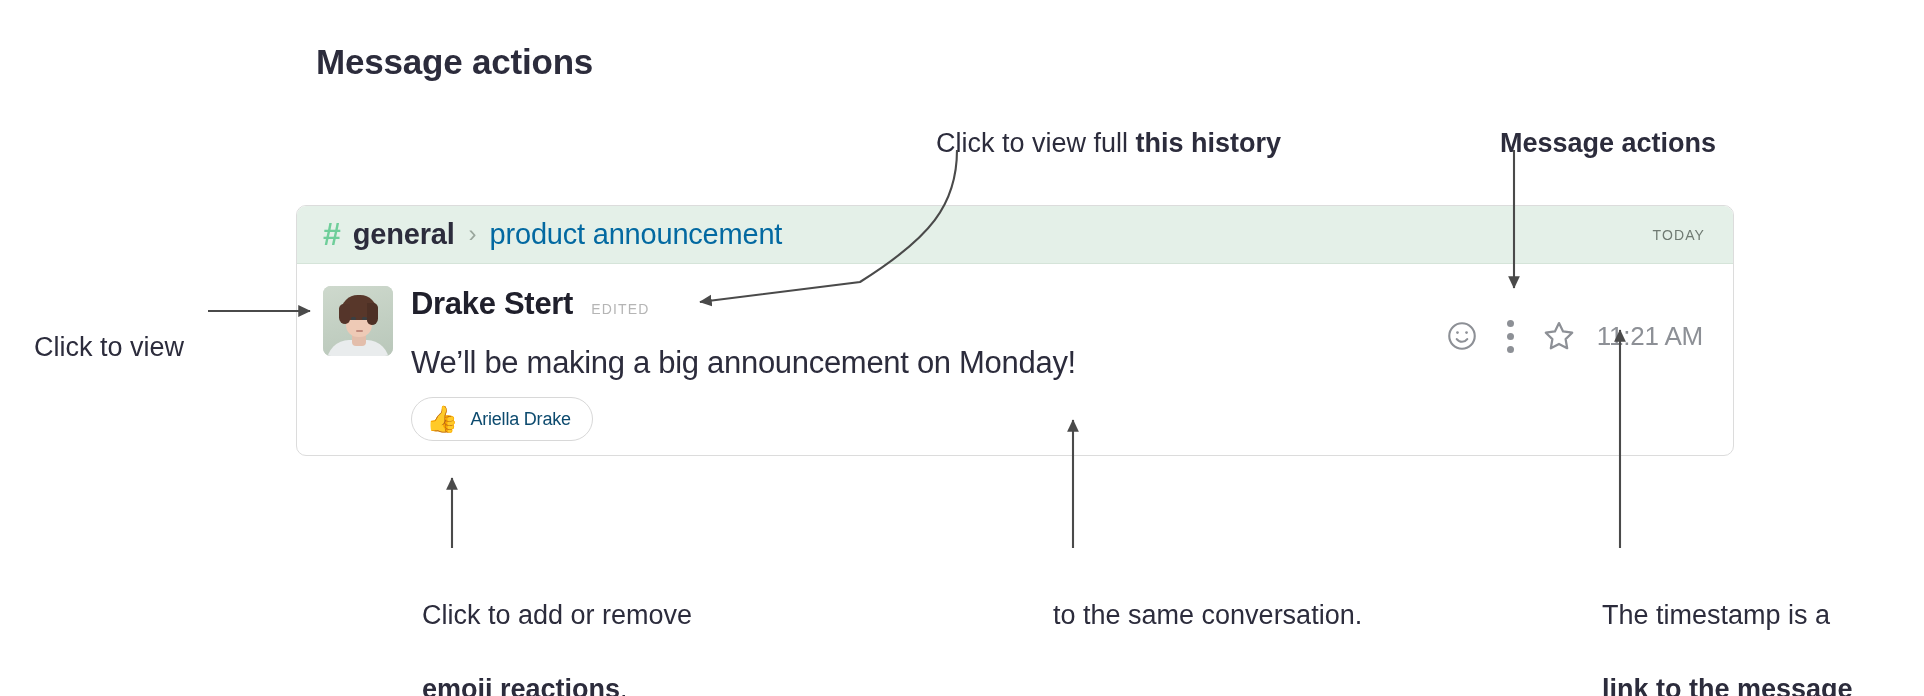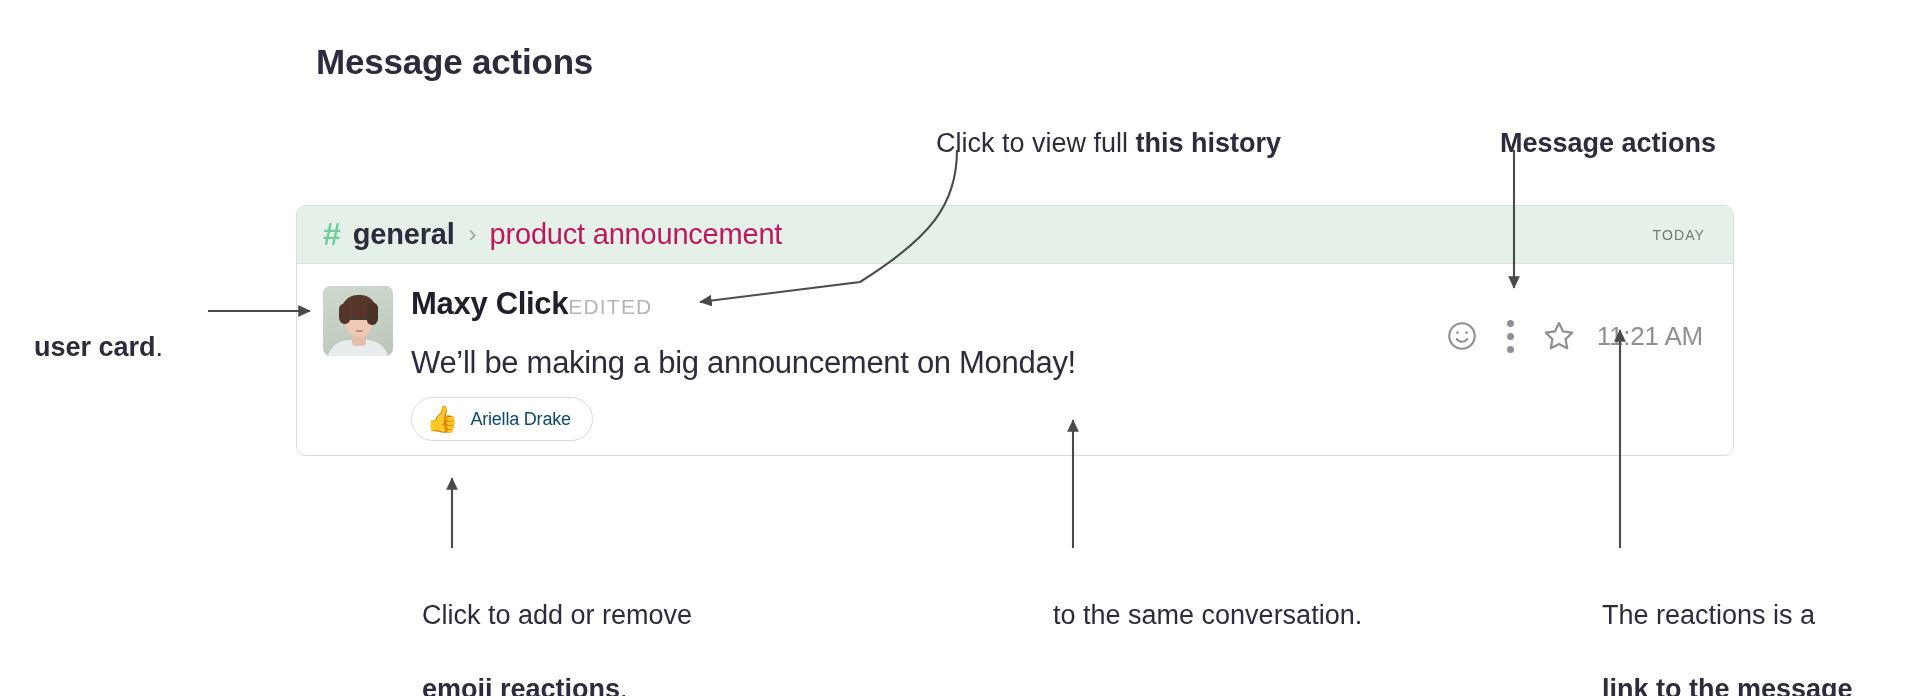--- a/index.html
+++ b/index.html
@@ -62,21 +62,21 @@
   }
   #stream-name{
     font-size:29px;font-weight:600;color:#2c2c3c;
     letter-spacing:-0.2px;
   }
   #breadcrumb-chevron{
     font-size:24px;color:#9aa69d;margin:0 13px 0 14px;
     transform:translateY(-1px);
   }
   #topic-name{
-    font-size:29px;font-weight:400;color:#be185d;
+    font-size:29px;font-weight:400;color:#0369a1;
     letter-spacing:-0.2px;
   }
   #today-label{
     margin-left:auto;
     font-size:14px;font-weight:400;color:#6f7a72;
     letter-spacing:1.1px;
   }
 
   
   #message-row{
@@ -103,21 +103,22 @@
   .av-eye-r{position:absolute;left:39px;top:31px;width:5px;height:3px;background:#3a3f42;border-radius:2px;}
   .av-mouth{position:absolute;left:33px;top:44px;width:7px;height:2px;background:#c08a7c;border-radius:2px;}
 
   #message-content{flex:1;min-width:0;}
   #message-header-line{display:flex;align-items:baseline;}
   #sender-name{
     font-size:31px;font-weight:700;color:#20202c;
     letter-spacing:-0.3px;
   }
   #edited-tag{
-    font-size:21px;font-weight:400;color:#b5b5b5;
+    margin-left:18px;
+    font-size:14px;font-weight:400;color:#b5b5b5;
     letter-spacing:1.2px;
   }
   #message-text{
     margin-top:23px;
     font-size:31px;font-weight:400;color:#2c2c3c;
     letter-spacing:-0.3px;
   }
 
   
   #reaction-row{margin-top:16px;}
@@ -166,34 +167,34 @@
     <div><span>Click to view full </span><b>this history</b></div>
     <div>for this message.</div>
   </div>
 
   <div class="annot" id="annot-actions-menu">
     <div><b>Message actions</b></div>
     <div>menu.</div>
   </div>
 
   <div class="annot" id="annot-user-card">
-    <div><b>user card</b><span>.</span></div>
+    <div>Click to view</div>
   </div>
 
   <div class="annot" id="annot-reactions">
     <div>Click to add or remove</div>
     <div><b>emoji reactions</b><span>.</span></div>
   </div>
 
   <div class="annot" id="annot-reply">
     <div>to the same conversation.</div>
   </div>
 
   <div class="annot" id="annot-timestamp">
-    <div>The reactions is a</div>
+    <div>The timestamp is a</div>
     <div><b>link to the message</b></div>
     
   </div>
 
   <div id="message-card">
 
     <div id="card-header">
       <span id="hash-icon">#</span>
       <span id="stream-name">general</span>
       <span id="breadcrumb-chevron">›</span>
@@ -211,21 +212,21 @@
         <div class="av-hair"></div>
         <div class="av-hair2"></div>
         <div class="av-hair3"></div>
         <div class="av-eye-l"></div>
         <div class="av-eye-r"></div>
         <div class="av-mouth"></div>
       </div>
 
       <div id="message-content">
         <div id="message-header-line">
-          <span id="sender-name">Maxy Click</span>
+          <span id="sender-name">Drake Stert</span>
           <span id="edited-tag">EDITED</span>
         </div>
         <div id="message-text">We’ll be making a big announcement on Monday!</div>
 
         <div id="reaction-row">
           <div id="reaction-pill">
             <span id="reaction-emoji">👍</span>
             <span id="reaction-user">Ariella Drake</span>
           </div>
         </div>

